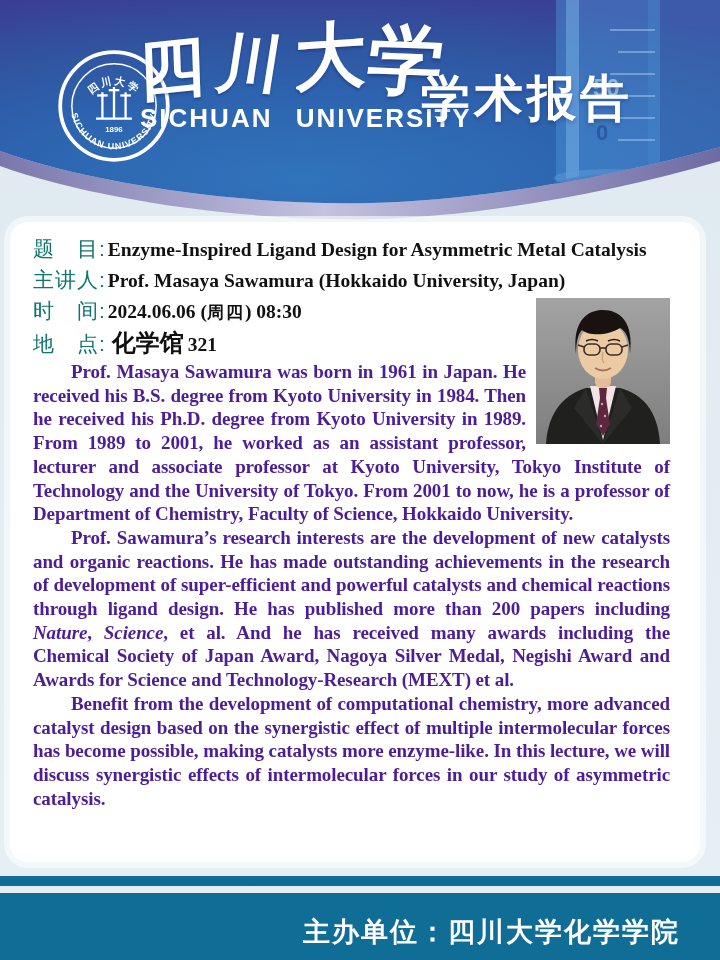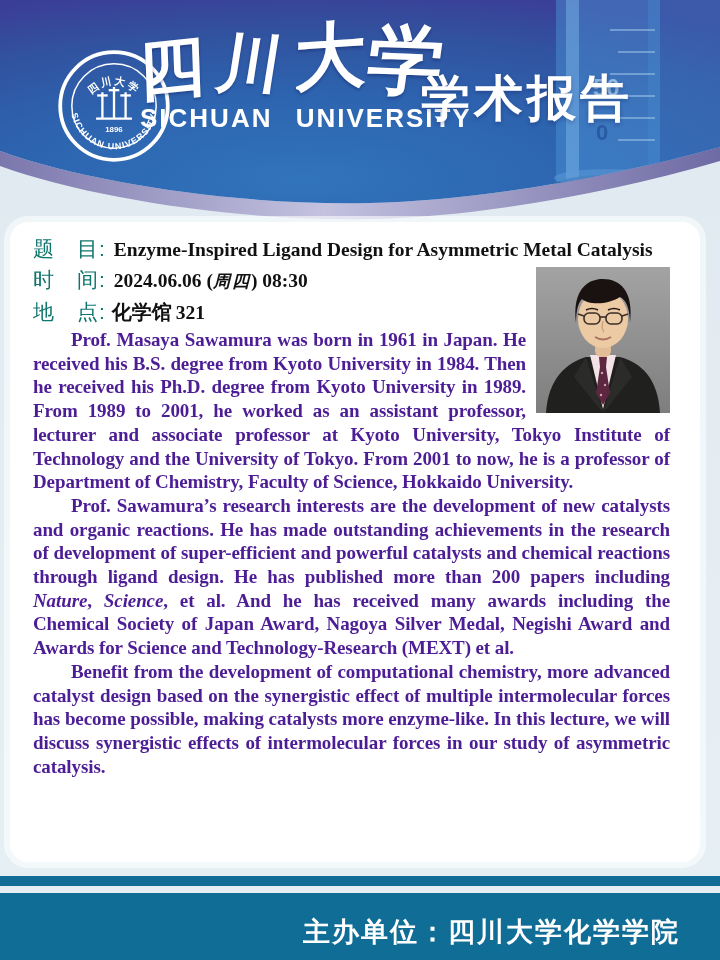--- a/index.html
+++ b/index.html
@@ -35,23 +35,23 @@
   
   .content-box{
     position:absolute;left:10px;top:222px;width:690px;height:640px;
     background:#fff;border-radius:18px;
     box-shadow:0 0 0 6px rgba(252,254,255,.6);
     padding:12px 30px 0 23px;box-sizing:border-box;
     overflow:hidden;color:#111;
   }
   .row{line-height:30px;font-size:21px;white-space:nowrap;}
   .row .lbl{font-family:"Liberation Sans",sans-serif;color:#0f766e;letter-spacing:1px;}
-  .row .val{font-family:"Liberation Serif",serif;font-weight:bold;font-size:19.5px;margin-left:8px;}
-  .row .val-cjk-bold{font-weight:bold;font-size:20px;margin-left:6px;}
-  .weekday{font-style:italic;font-size:17px;letter-spacing:2px;}
+  .row .val{font-family:"Liberation Serif",serif;font-weight:bold;font-size:19.5px;margin-left:2px;}
+  .row .val-cjk-bold{font-weight:bold;font-size:24px;margin-left:6px;}
+  .weekday{font-size:17px;letter-spacing:2px;}
   .portrait-float{
     float:right;width:134px;height:146px;margin:2px 0 5px 10px;
     display:block;
   }
   .bio{
     margin:0;font-family:"Liberation Serif",serif;font-weight:bold;
     font-size:19px;line-height:23.7px;letter-spacing:-0.1px;
     text-align:justify;text-indent:38px;color:#4c1d95;
   }
   .bio + .bio{}
@@ -148,20 +148,23 @@
   </div>
   <div class="en-title">SICHUAN UNIVERSITY</div>
   <div class="banner-title">学术报告</div>
 
   <div class="content-box">
 
     <div class="row">
       <span class="lbl">题　目:</span><span class="val">Enzyme-Inspired Ligand Design for Asymmetric Metal Catalysis</span>
     </div>
 
+    <div class="row">
+      <span class="lbl">主讲人:</span><span class="val">Prof. Masaya Sawamura (Hokkaido University, Japan)</span>
+    </div>
 
     <div class="row">
       
       <svg class="portrait-float" viewBox="0 0 134 146">
         <defs>
           <linearGradient id="bgGrad" x1="0" y1="0" x2="0" y2="1">
             <stop offset="0%" stop-color="#a3a3a3"></stop>
               <stop offset="100%" stop-color="#7e7e7e"></stop>
           </linearGradient>
         </defs>

